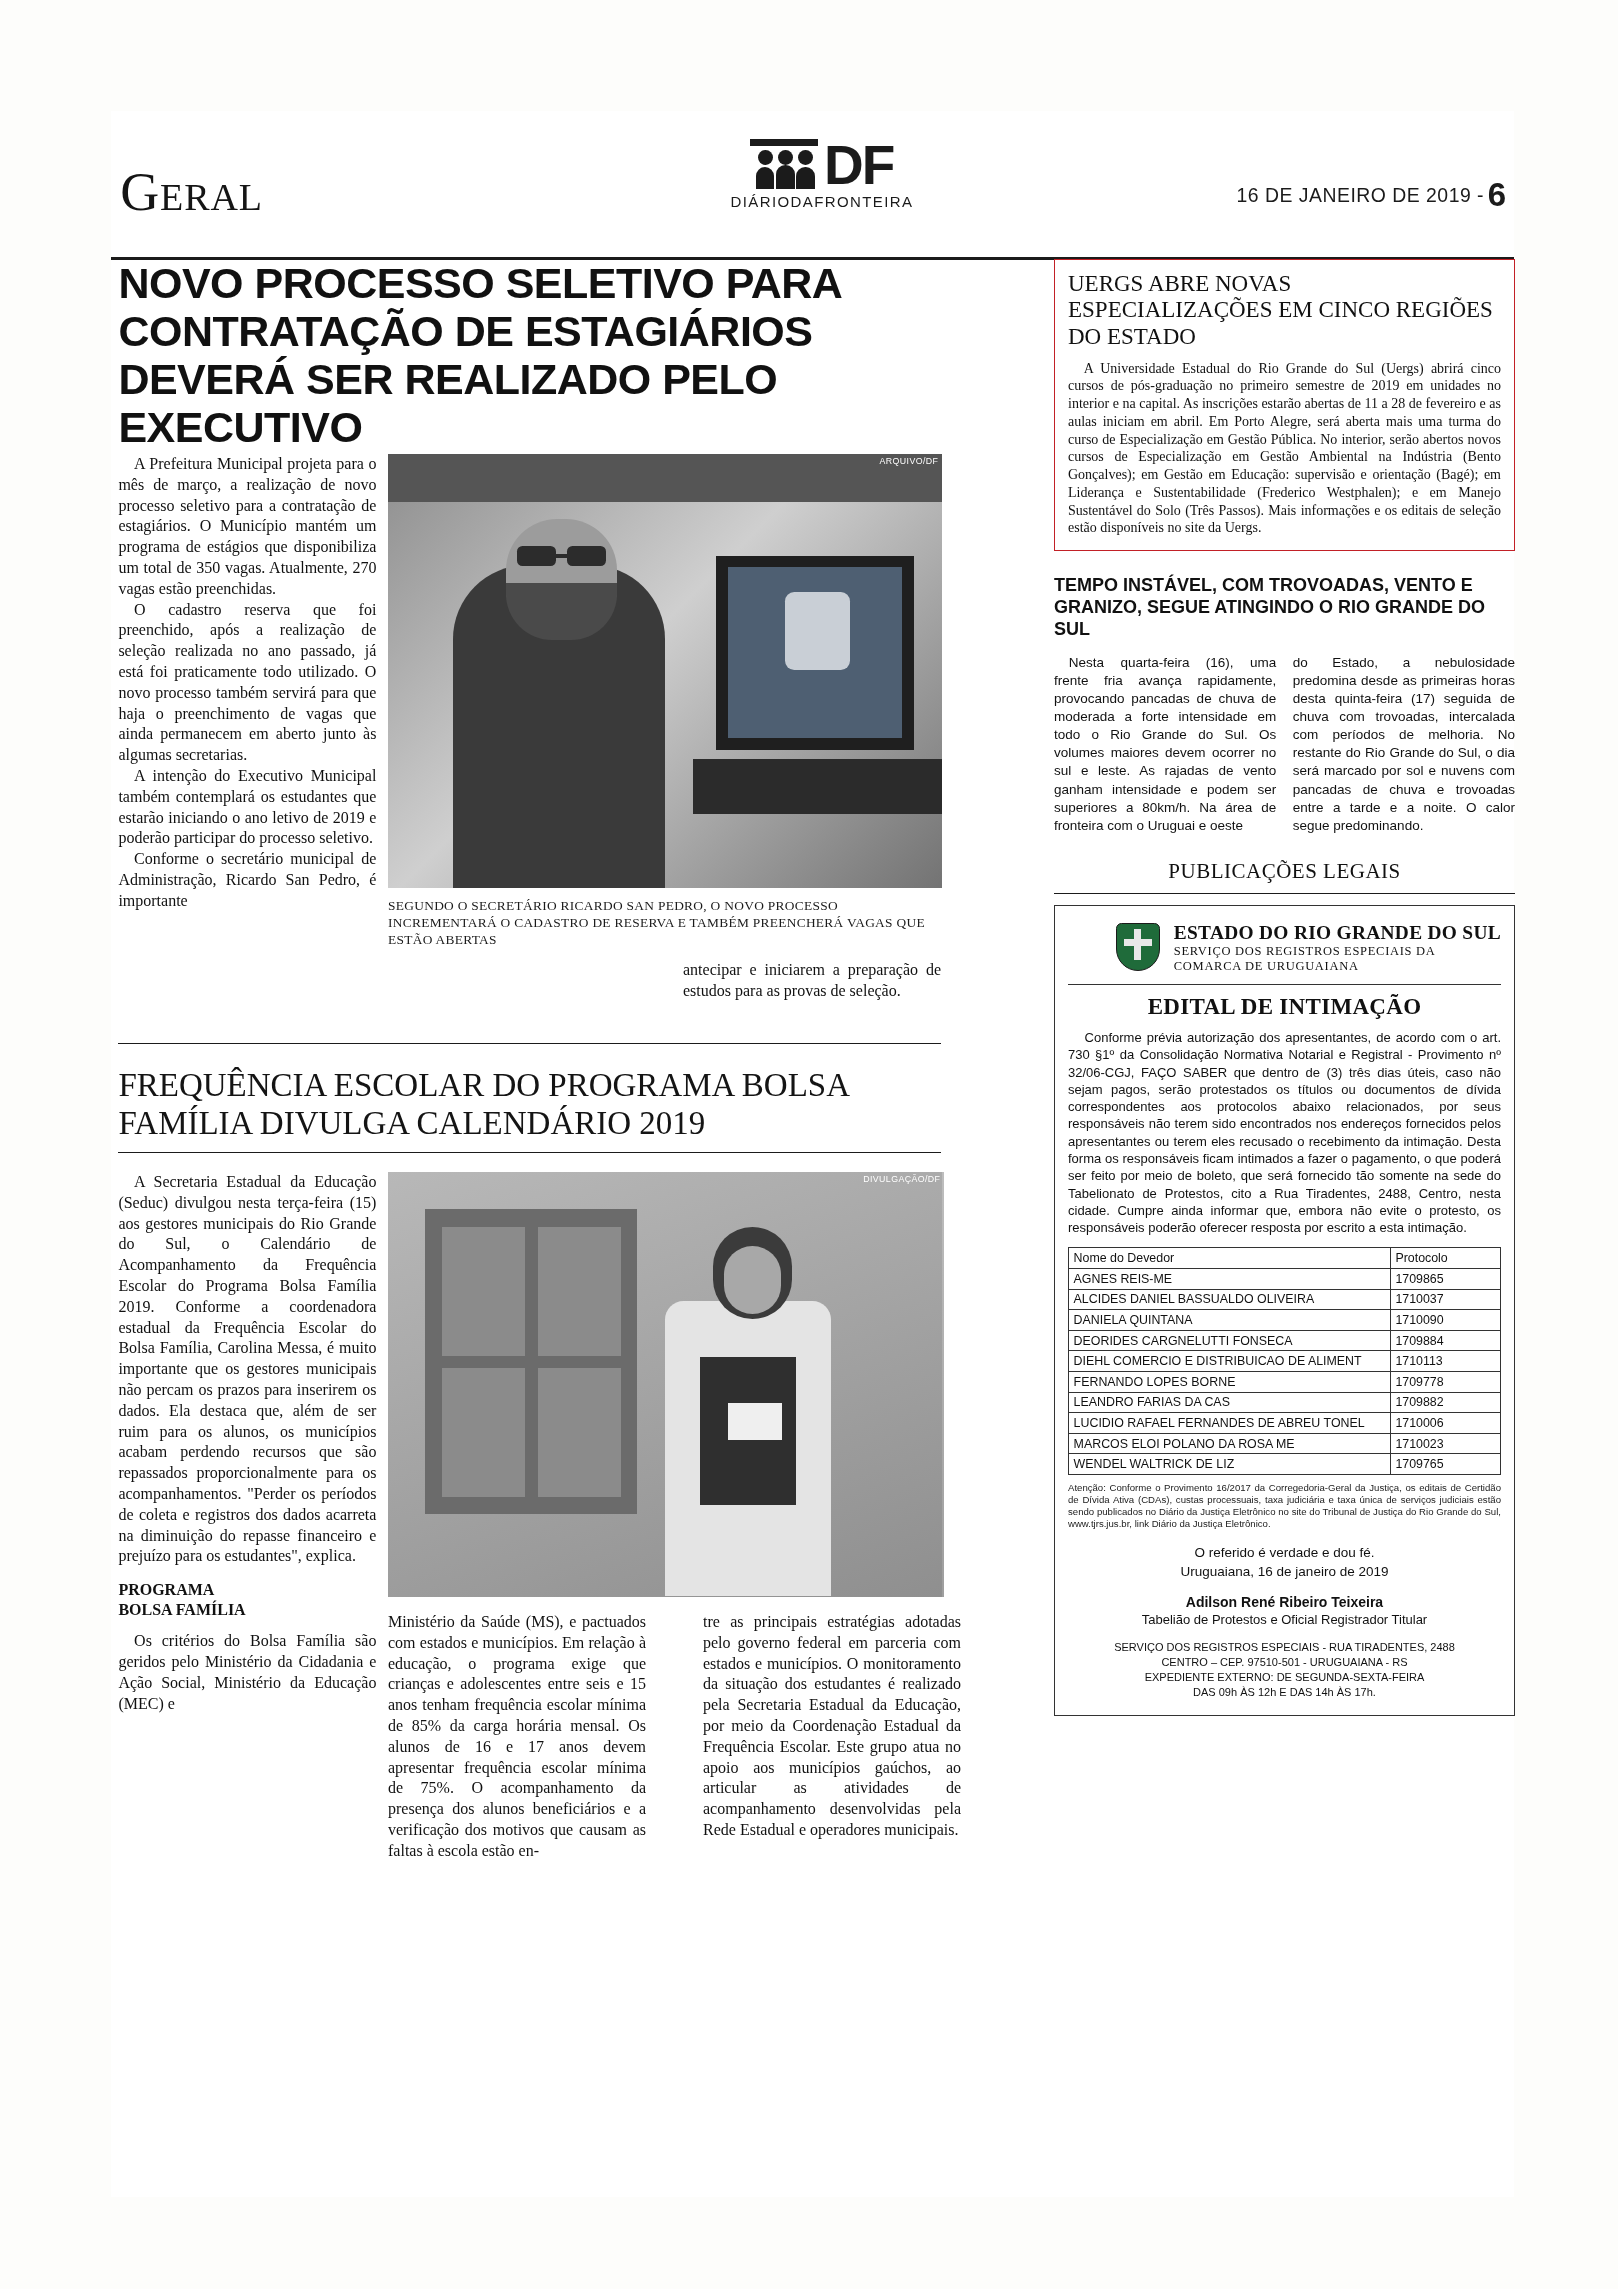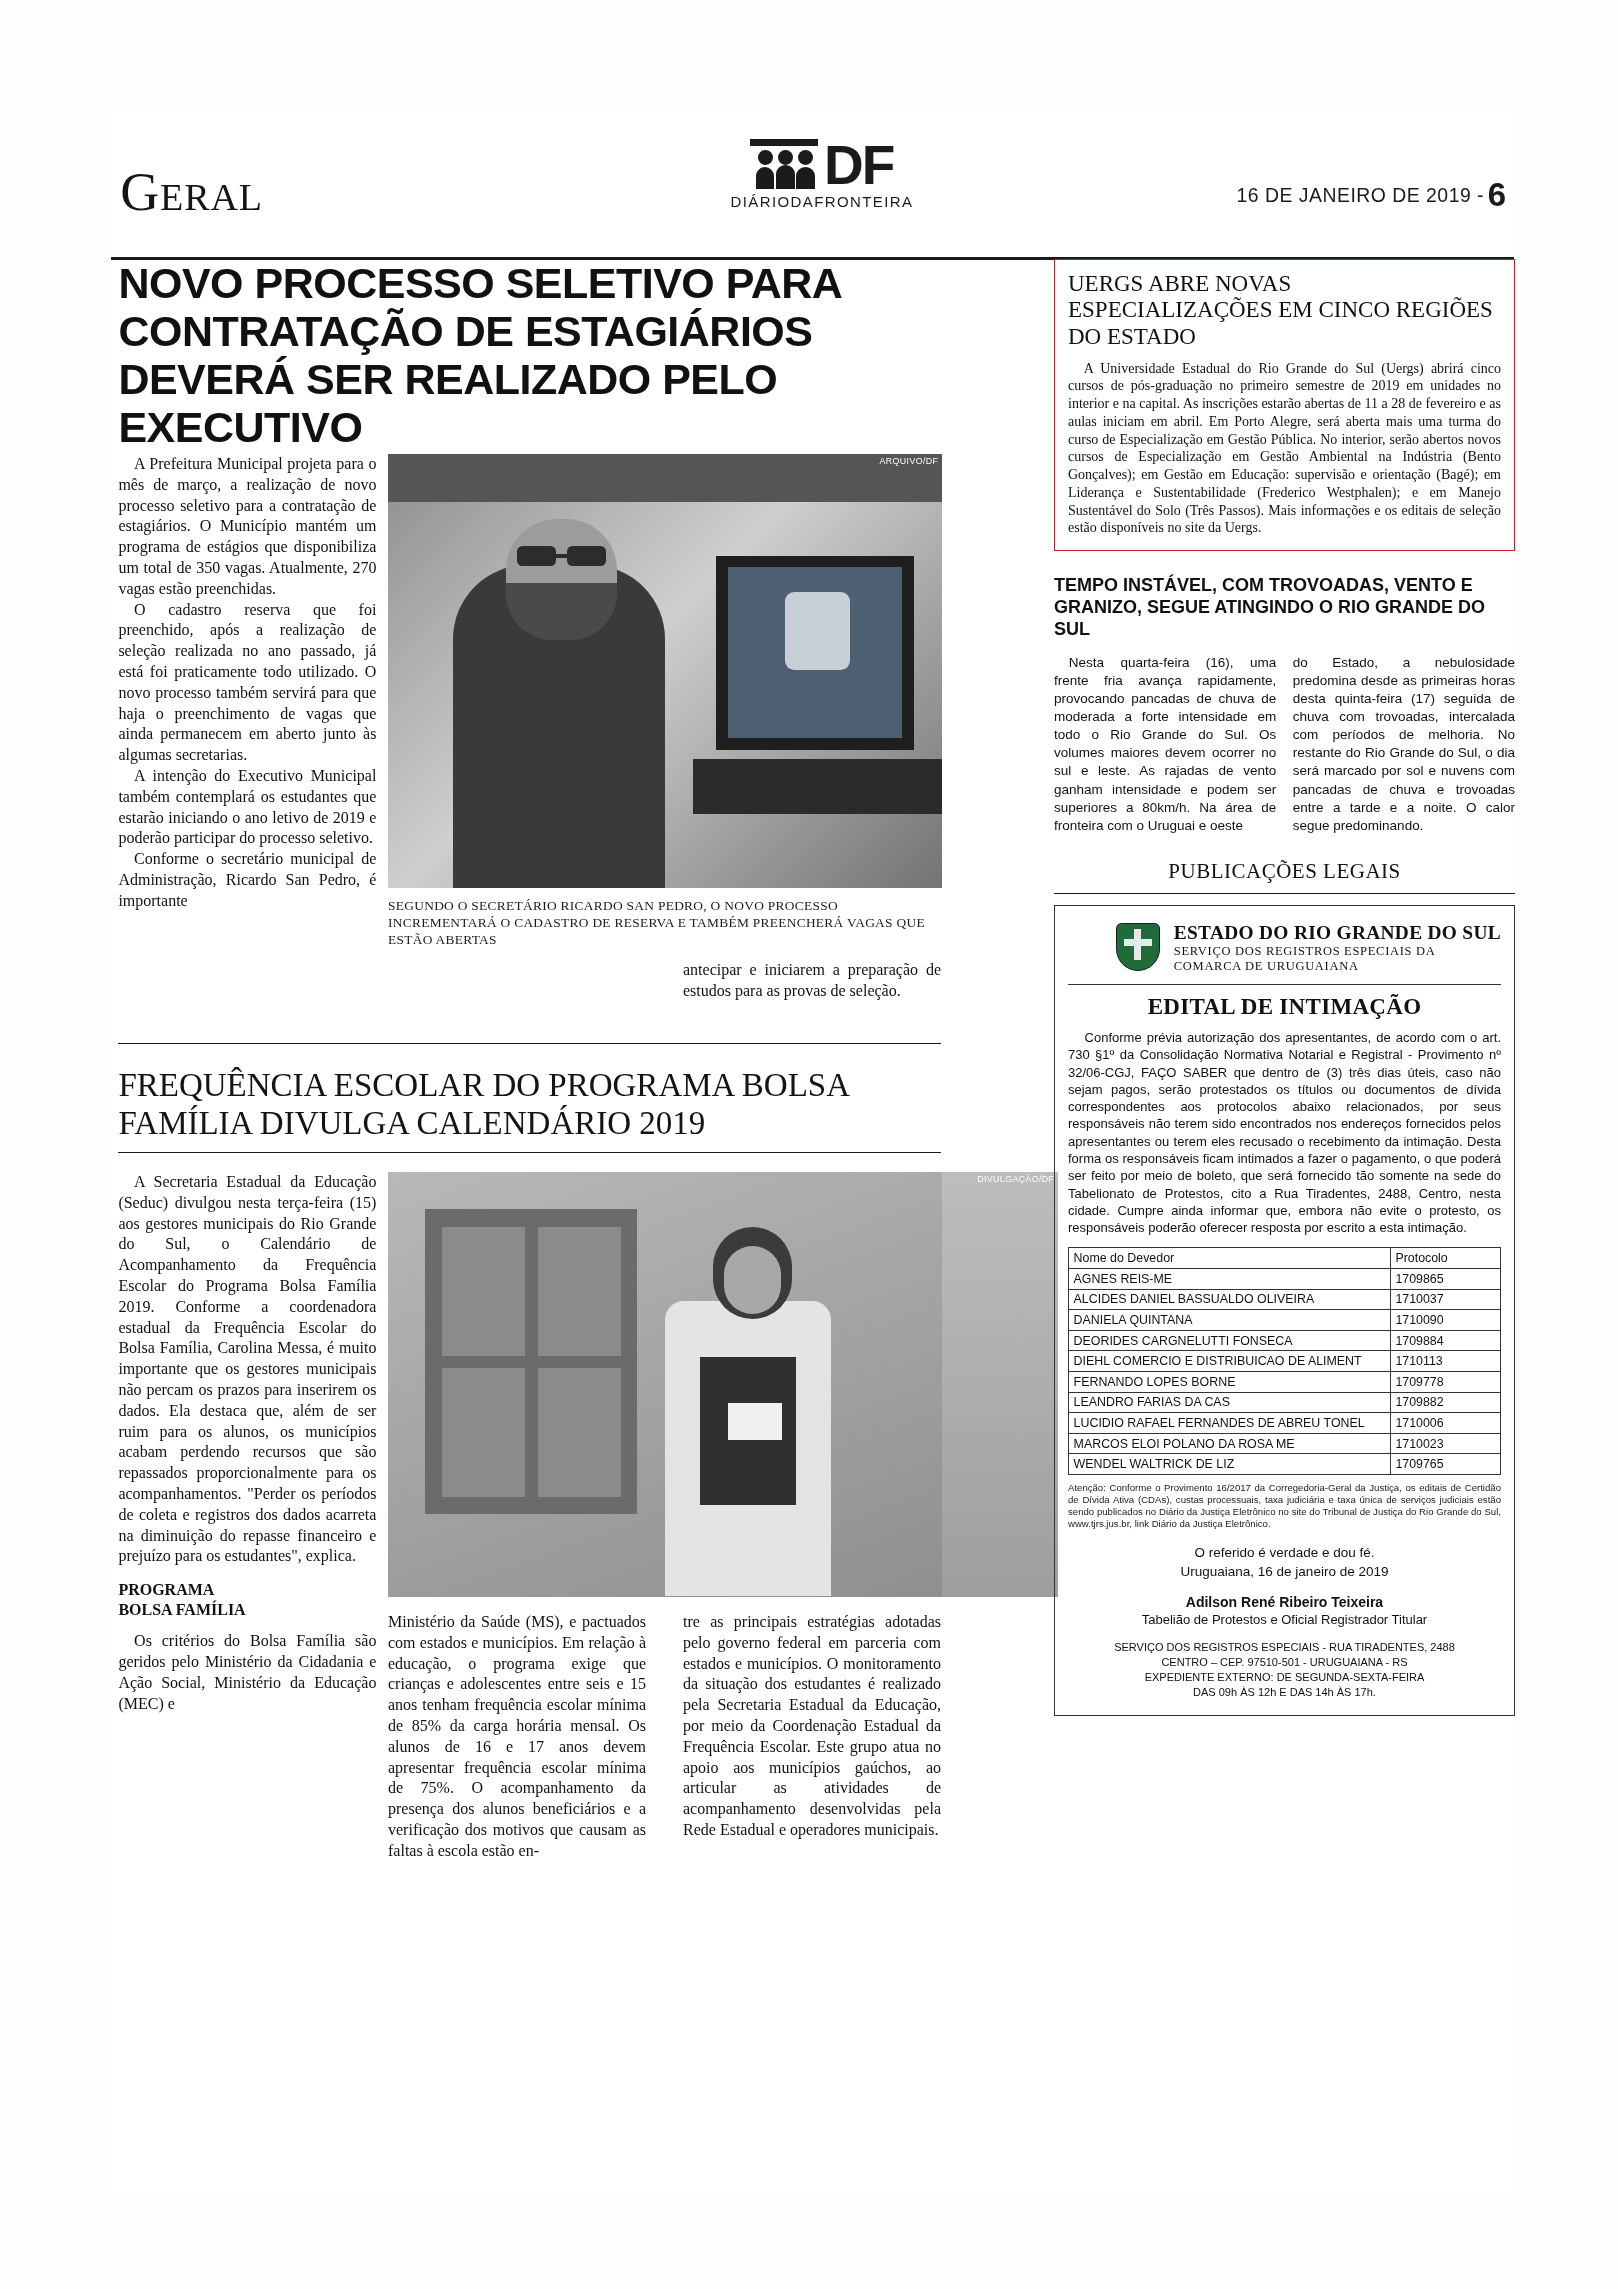--- a/index.html
+++ b/index.html
@@ -185,21 +185,21 @@
   .fineprint {
     font-family:"Liberation Sans", sans-serif;
     font-size:9.6px; line-height:1.25; text-align:justify; margin-top:7.4px; color:#222;
   }
   .centered-sans { font-family:"Liberation Sans", sans-serif; text-align:center; }
   .sig-name { font-weight:bold; font-size:14px; margin-top:14.8px; }
   .sig-role { font-size:13px; margin-top:2.8px; }
   .addr { font-size:11px; line-height:1.35; margin-top:13px; }
 
   
-  .photo2 { position:absolute; left:277px; top:1235px; width:670px; height:434px; background:#000000; overflow:hidden;}
+  .photo2 { position:absolute; left:277px; top:1235px; width:556px; height:434px; background:#000000; overflow:hidden;}
 
   
   .ph-bg { position:absolute; inset:0; background:linear-gradient(#bdbdbd,#9e9e9e); }
   .ph-shape { position:absolute; background:#6d6d6d; }
 </style>
 </head>
 <body>
 
 <div class="page">
   <div class="sheet">
@@ -288,21 +288,21 @@
       <div class="ph-shape" style="left:325px;top:55px;width:79px;height:92px;background:#3b3b3b;border-radius:40px;"></div>
       <div class="ph-shape" style="left:336px;top:74px;width:57px;height:68px;background:#a8a8a8;border-radius:29px;"></div>
       <div class="ph-shape" style="left:312px;top:185px;width:96px;height:148px;background:#2f2f2f;"></div>
       <div class="ph-shape" style="left:340px;top:231px;width:54px;height:37px;background:#efefef;"></div>
       <div class="photo-credit">DIVULGAÇÃO/DF</div>
     </div>
 
     <div class="body-text" style="position:absolute;left:277px;top:1501px;width:258px;">
       <p style="text-indent:0;">Ministério da Saúde (MS), e pactuados com estados e municípios. Em relação à educação, o programa exige que crianças e adolescentes entre seis e 15 anos tenham frequência escolar mínima de 85% da carga horária mensal. Os alunos de 16 e 17 anos devem apresentar frequência escolar mínima de 75%. O acompanhamento da presença dos alunos beneficiários e a verificação dos motivos que causam as faltas à escola estão en-</p>
     </div>
-    <div class="body-text" style="position:absolute;left:572px;top:1501px;width:258px;">
+    <div class="body-text" style="position:absolute;left:592px;top:1501px;width:258px;">
       <p style="text-indent:0;">tre as principais estratégias adotadas pelo governo federal em parceria com estados e municípios. O monitoramento da situação dos estudantes é realizado pela Secretaria Estadual da Educação, por meio da Coordenação Estadual da Frequência Escolar. Este grupo atua no apoio aos municípios gaúchos, ao articular as atividades de acompanhamento desenvolvidas pela Rede Estadual e operadores municipais.</p>
     </div>
 
     <div class="right-col">
 
       <div class="box-uergs">
         <h3>UERGS ABRE NOVAS ESPECIALIZAÇÕES EM CINCO REGIÕES DO ESTADO</h3>
         <p>A Universidade Estadual do Rio Grande do Sul (Uergs) abrirá cinco cursos de pós-graduação no primeiro semestre de 2019 em unidades no interior e na capital. As inscrições estarão abertas de 11 a 28 de fevereiro e as aulas iniciam em abril. Em Porto Alegre, será aberta mais uma turma do curso de Especialização em Gestão Pública. No interior, serão abertos novos cursos de Especialização em Gestão Ambiental na Indústria (Bento Gonçalves); em Gestão em Educação: supervisão e orientação (Bagé); em Liderança e Sustentabilidade (Frederico Westphalen); e em Manejo Sustentável do Solo (Três Passos). Mais informações e os editais de seleção estão disponíveis no site da Uergs.</p>
       </div>
 

